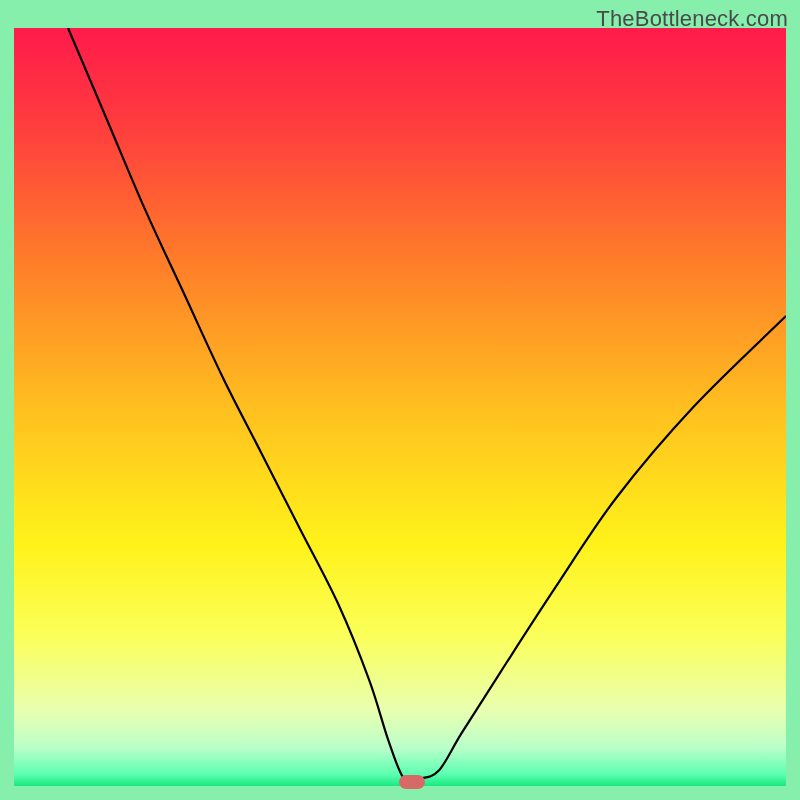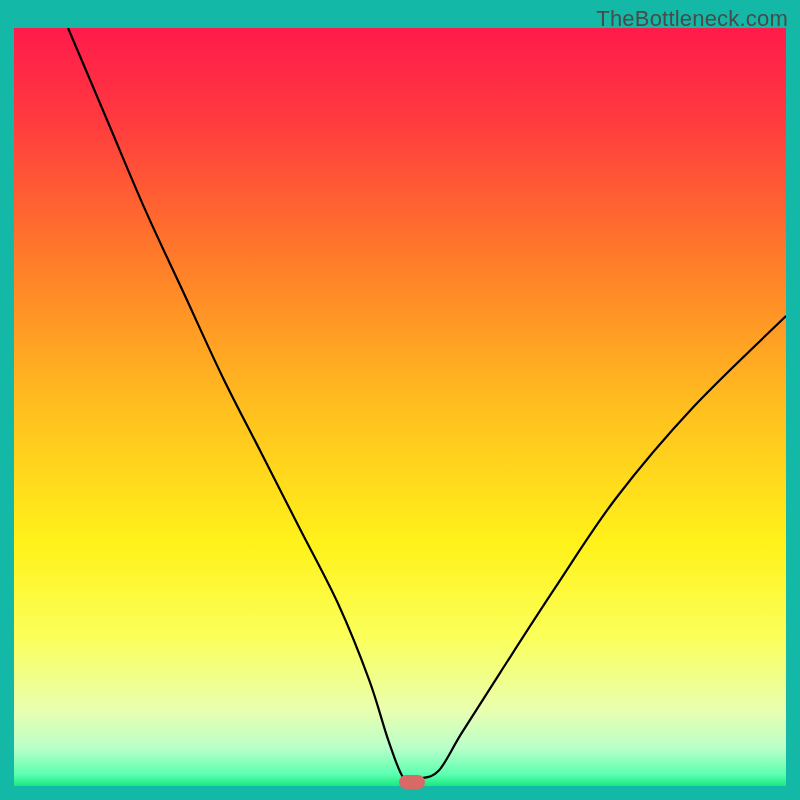--- a/index.html
+++ b/index.html
@@ -8,21 +8,21 @@
     width: 800px;
     height: 800px;
     background: #000;
     overflow: hidden;
     font-family: Arial, Helvetica, sans-serif;
   }
   .frame {
     position: relative;
     width: 800px;
     height: 800px;
-    background: #14b8a6;
+    background: #86efac;
   }
   .watermark {
     position: absolute;
     top: 6px;
     right: 12px;
     color: #4a4a4a;
     font-size: 22px;
     font-weight: 500;
     letter-spacing: 0.2px;
     z-index: 10;

